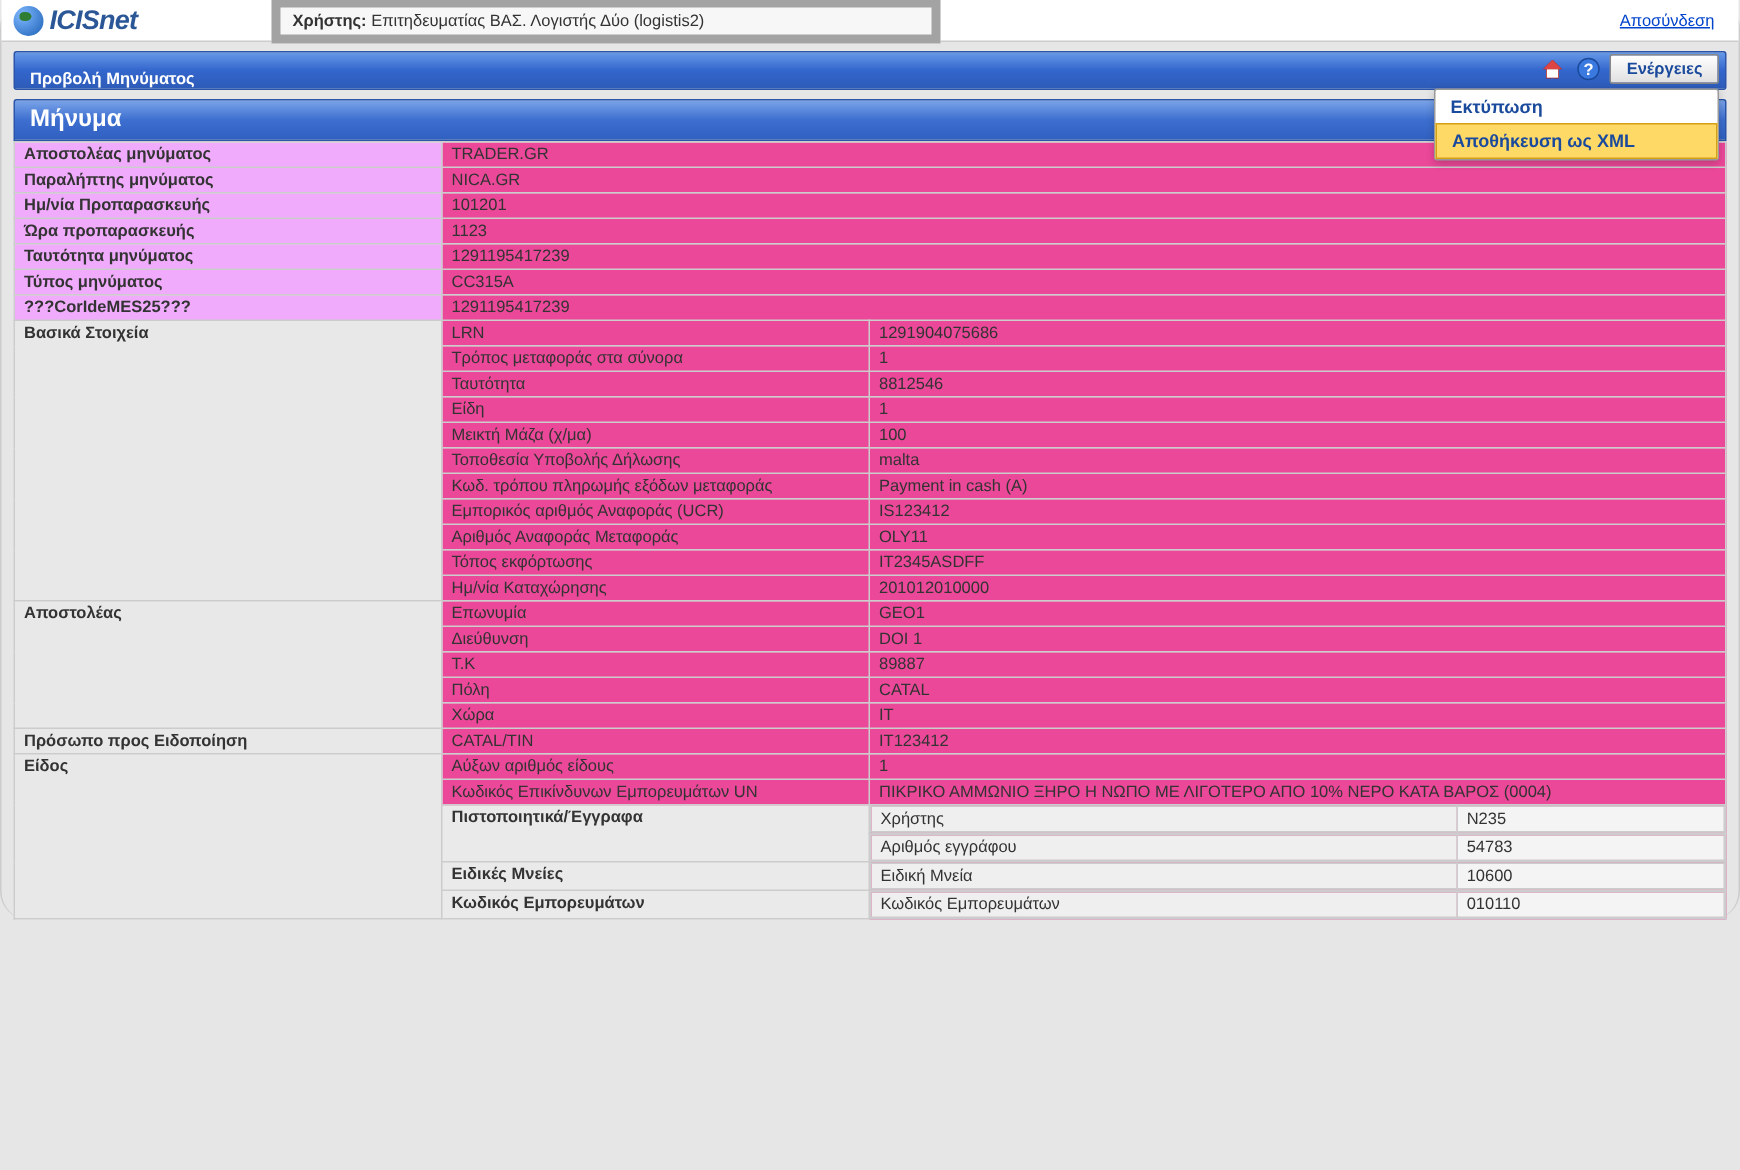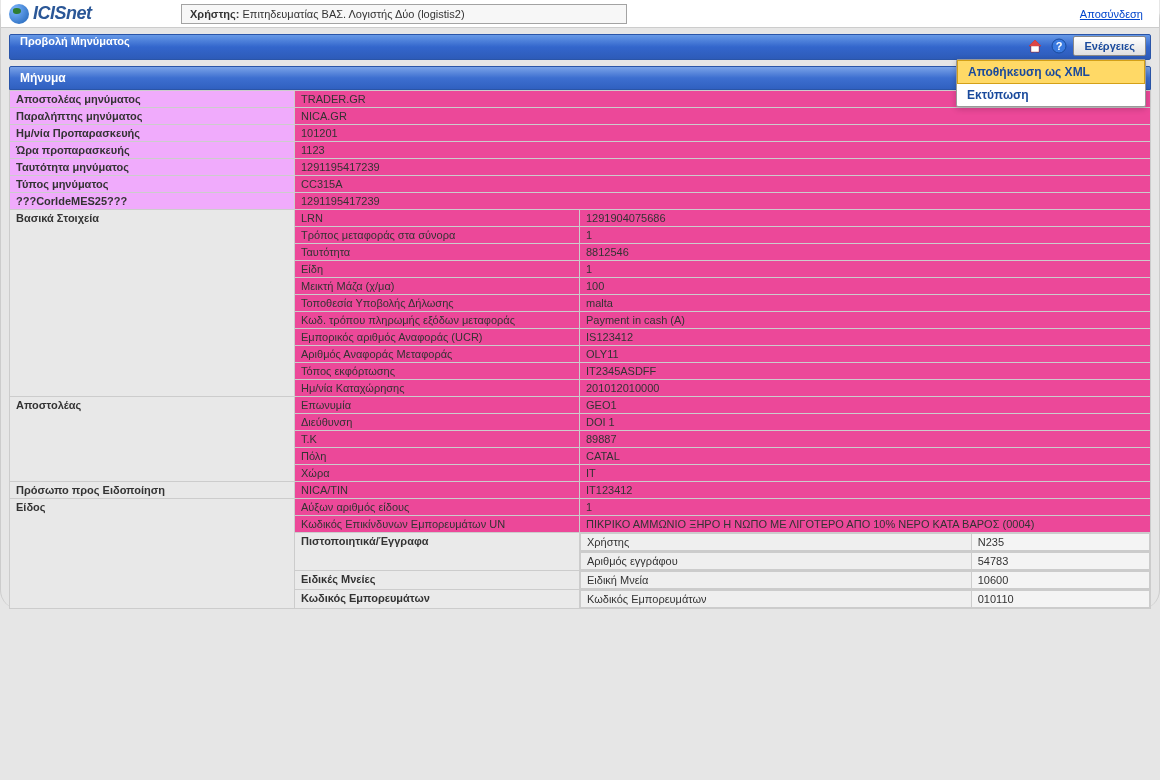--- a/index.html
+++ b/index.html
@@ -48,21 +48,21 @@
     content: ""; position: absolute; left: 4px; top: 4px;
     width: 8px; height: 6px; background: #2e7d32; border-radius: 40% 50% 50% 40%;
   }
   .top-info {
     flex: 1;
     display: flex;
     align-items: center;
     gap: 0;
   }
   .info-block {
-    border: 1px solid #a3a3a3;
+    border: 6px solid #a3a3a3;
     padding: 3px 8px;
     font-size: 11px;
     background: #f7f7f7;
     margin-right: -1px;
   }
   .info-block b { font-weight: bold; }
   .info-block.left { width: 446px; }
   .info-block.right { width: 480px; }
   .top-link {
     margin-left: auto;
@@ -71,21 +71,21 @@
   .top-link a { color: #0044cc; text-decoration: underline; }
   
   .title-bar {
     margin: 6px 8px;
     background: linear-gradient(to bottom, #6699e7 0%, #3366cc 50%, #2d5bb8 100%);
     color: #fff;
     height: 26px;
     border: 1px solid #2a55a8;
     border-radius: 2px;
     display: flex;
-    align-items: flex-start;
+    align-items: flex-end;
     padding: 0 10px;
     font-weight: bold;
     position: relative;
   }
   .title-icons {
     position: absolute;
     right: 4px; top: 1px;
     display: flex;
     align-items: center;
     gap: 4px;
@@ -133,21 +133,21 @@
   .content {
     margin: 0 8px 8px;
   }
   .section-header {
     background: linear-gradient(to bottom, #7aa3e8 0%, #3d6fd0 50%, #3060c0 100%);
     color: #fff;
     font-weight: bold;
     padding: 4px 10px;
     border: 1px solid #2a55a8;
     border-radius: 2px 2px 0 0;
-    font-size: 12px;
+    font-size: 16px;
   }
   .data-table {
     width: 100%;
     border-collapse: collapse;
     background: #f0f0f0;
   }
   .data-table td {
     border: 1px solid #ccc;
     padding: 2px 6px;
     font-size: 11px;
@@ -223,22 +223,22 @@
           <circle cx="8" cy="8" r="7" fill="#3a7ae0" stroke="#1a4a9c"></circle>
           <text x="8" y="12" text-anchor="middle" fill="#fff" font-size="11" font-weight="bold">?</text>
         </svg>
       </div>
       <div class="actions-btn">
         <span>Ενέργειες</span>
       </div>
     </div>
 
     <div class="actions-menu">
+      <div class="menu-item">Εκτύπωση</div>
       <div class="menu-item highlight">Αποθήκευση ως XML</div>
-      <div class="menu-item">Εκτύπωση</div>
     </div>
   </div>
 
   <div class="content">
     <div class="section-header">Μήνυμα</div>
 
     <table class="data-table">
 
       <tbody>
           <tr>
@@ -333,21 +333,21 @@
             <td class="val">Πόλη</td>
             <td class="val">CATAL</td>
           </tr>
       <tr>
             <td class="val">Χώρα</td>
             <td class="val">IT</td>
           </tr>
 
       <tr>
         <td class="section-label">Πρόσωπο προς Ειδοποίηση</td>
-        <td class="val">NICA/TIN</td>
+        <td class="val">CATAL/TIN</td>
         <td class="val">IT123412</td>
       </tr>
 
       <tr>
         <td class="section-label" rowspan="8">Είδος</td>
         <td class="val">Αύξων αριθμός είδους</td>
         <td class="val">1</td>
       </tr>
       <tr>
         <td class="val">Κωδικός Επικίνδυνων Εμπορευμάτων UN</td>

